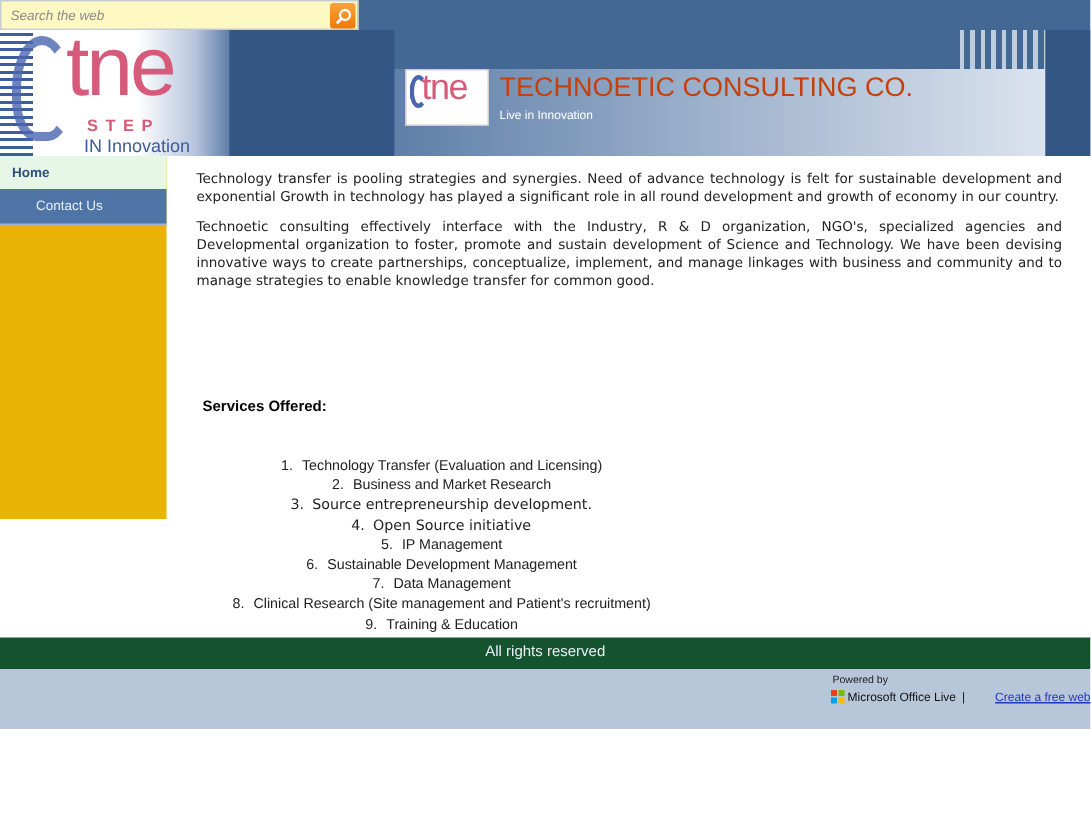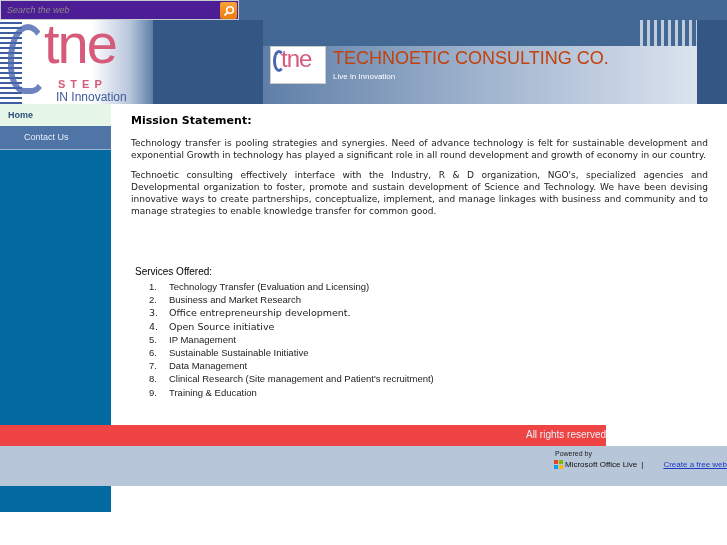--- a/index.html
+++ b/index.html
@@ -1,20 +1,20 @@
 <!DOCTYPE html>
 <html><head>
 <meta charset="utf-8">
 <style>
   * { box-sizing: border-box; margin: 0; padding: 0; }
   body { width: 727px; height: 545px; background: #ffffff; font-family: "DejaVu Sans", sans-serif; position: relative; overflow: hidden; }
 
   
   .header { position: absolute; left: 0; top: 0; width: 727px; height: 104px; background: #436894; }
-  .search-wrap { position: absolute; left: 0; top: 0; width: 239px; height: 20px; background: #4c1d95; border: 1px solid #c7ccd4; }
+  .search-wrap { position: absolute; left: 0; top: 0; width: 239px; height: 20px; background: #fef9c3; border: 1px solid #c7ccd4; }
   .search-input { position: absolute; left: 2px; top: 1px; width: 214px; height: 16px; border: none; outline: none; font-family: "Liberation Sans", sans-serif; font-style: italic; font-size: 9px; color: #888; background: transparent; padding-left: 4px; }
   .search-input::placeholder { color: #8a8a8a; font-style: italic; }
   .search-btn { position: absolute; right: 1px; top: 1px; width: 17px; height: 17px; background: linear-gradient(#f9a33a, #ec7a0c); border-radius: 2px; display: flex; align-items: center; justify-content: center; cursor: pointer; }
   .search-btn svg { width: 12px; height: 12px; }
 
   .logo-left { position: absolute; left: 0; top: 20px; width: 153px; height: 84px; background: linear-gradient(90deg, #ffffff 0%, #ffffff 60%, #b7c5dc 85%, #5e7ea8 100%); overflow: hidden; }
   .logo-stripes { position: absolute; left: 0; top: 0; width: 22px; height: 84px; background: repeating-linear-gradient(0deg, #3e5da0 0px, #3e5da0 2px, #ffffff 2px, #ffffff 5px); }
   .logo-swirl { position: absolute; left: 8px; top: 4px; width: 40px; height: 70px; border: 6px solid #4a66b0; border-radius: 50% 50% 40% 40%; border-right-color: transparent; opacity: 0.8; }
   .logo-tne { position: absolute; left: 44px; top: -4px; font-family: "Liberation Sans", sans-serif; font-size: 56px; color: #d65a7a; letter-spacing: -2px; line-height: 1; }
   .logo-step { position: absolute; left: 58px; top: 58px; font-family: "Liberation Sans", sans-serif; font-size: 11px; font-weight: bold; letter-spacing: 5px; color: #d65a7a; text-align: center; }
@@ -24,36 +24,36 @@
   .banner { position: absolute; left: 263px; top: 46px; width: 434px; height: 58px; background: linear-gradient(90deg, #5f7fa8 0%, #9fb3cd 50%, #dbe3ee 100%); }
   .banner-bars { position: absolute; left: 640px; top: 20px; width: 57px; height: 26px; background: repeating-linear-gradient(90deg, #dde5f0 0px, #dde5f0 3px, transparent 3px, transparent 7px); opacity: 0.8; }
   .banner-right { position: absolute; left: 697px; top: 20px; width: 30px; height: 84px; background: #345684; }
   .banner-logo { position: absolute; left: 270px; top: 46px; width: 56px; height: 38px; background: #fff; border: 1px solid #ccc; overflow: hidden; }
   .banner-logo-text { position: absolute; left: 10px; top: -2px; font-family: "Liberation Sans", sans-serif; font-size: 24px; color: #d65a7a; letter-spacing: -1px; }
   .banner-logo-c { position: absolute; left: 2px; top: 3px; width: 12px; height: 22px; border: 3px solid #4a66b0; border-radius: 50%; border-right-color: transparent; }
   .banner-title { position: absolute; left: 333px; top: 48px; font-family: "Liberation Sans", sans-serif; font-size: 18px; color: #c2410c; white-space: nowrap; }
   .banner-tagline { position: absolute; left: 333px; top: 72px; font-family: "Liberation Sans", sans-serif; font-size: 8px; color: #ffffff; white-space: nowrap; }
 
   
-  .sidebar { position: absolute; left: 0; top: 104px; width: 111px; height: 408px; background: #0369a1; }
+  .sidebar { position: absolute; left: 0; top: 104px; width: 111px; height: 242px; background: #eab308; }
   .nav-home { position: absolute; left: 0; top: 0; width: 111px; height: 22px; background: #e6f7e8; font-family: "Liberation Sans", sans-serif; font-weight: bold; font-size: 9px; color: #2e4f7f; padding: 6px 0 0 8px; cursor: pointer; }
   .nav-contact { position: absolute; left: 0; top: 22px; width: 111px; height: 24px; background: #4f74a6; font-family: "Liberation Sans", sans-serif; font-size: 9px; color: #e9effa; padding: 6px 0 0 24px; cursor: pointer; border-bottom: 1px solid #9db4d3; }
 
   
   .main { position: absolute; left: 131px; top: 114px; width: 577px; }
   .mission-title { font-family: "DejaVu Sans", sans-serif; font-weight: bold; font-size: 11px; color: #000; margin-bottom: 10px; }
   .para { font-family: "DejaVu Sans", sans-serif; font-size: 9px; line-height: 12px; color: #222; text-align: justify; margin-bottom: 8px; }
-  .services-title { position: absolute; left: 135px; top: 266px; font-family: "Liberation Sans", sans-serif; font-weight: normal; font-size: 10px; color: #000; }
-  .services-list { position: absolute; left: 149px; top: 280px; list-style: none; }
+  .services-title { position: absolute; left: 135px; top: 266px; font-family: "Liberation Sans", sans-serif; font-weight: bold; font-size: 10px; color: #000; }
+  .services-list { position: absolute; left: 149px; top: 304px; list-style: none; text-align: center; }
   .services-list li { font-family: "Liberation Sans", sans-serif; font-size: 9.5px; color: #222; height: 13.2px; line-height: 13.2px; white-space: nowrap; }
   .services-list li .num { display: inline-block; width: 20px; }
   .services-list li.dv { font-family: "DejaVu Sans", sans-serif; font-size: 9.5px; }
 
   
-  .footer-bar { position: absolute; left: 0; top: 425px; width: 606px; height: 21px; background: #ef4444; text-align: right; font-family: "Liberation Sans", sans-serif; font-size: 10px; color: #e8eef7; line-height: 20px; }
+  .footer-bar { position: absolute; left: 0; top: 425px; width: 727px; height: 21px; background: #14532d; text-align: center; font-family: "Liberation Sans", sans-serif; font-size: 10px; color: #e8eef7; line-height: 20px; }
   .footer-lower { position: absolute; left: 0; top: 446px; width: 727px; height: 40px; background: #b7c6d8; }
   .powered-by { position: absolute; left: 555px; top: 450px; font-family: "Liberation Sans", sans-serif; font-size: 7px; color: #222; }
   .ms-line { position: absolute; left: 554px; top: 460px; font-family: "Liberation Sans", sans-serif; font-size: 8px; color: #111; white-space: nowrap; display: flex; align-items: center; }
   .ms-icon { display: inline-block; width: 9px; height: 9px; margin-right: 2px; position: relative; }
   .ms-icon span { position: absolute; width: 4px; height: 4px; }
   .ms-link { color: #1d39c4; text-decoration: underline; cursor: pointer; margin-left: 20px; }
   .ms-sep { margin-left: 4px; }
 </style>
 </head>
 <body>
@@ -88,33 +88,32 @@
 </div>
 <div class="banner-title">TECHNOETIC CONSULTING CO.</div>
 <div class="banner-tagline">Live in Innovation</div>
 
 <div class="sidebar">
   <div class="nav-home">Home</div>
   <div class="nav-contact">Contact Us</div>
 </div>
 
 <div class="main">
-  <div class="mission-title">Mission Statement:</div>
   <p class="para">Technology transfer is pooling strategies and synergies. Need of advance technology is felt for sustainable development and exponential Growth in technology has played a significant role in all round development and growth of economy in our country.</p>
   <p class="para">Technoetic consulting effectively interface with the Industry, R &amp; D organization, NGO's, specialized agencies and Developmental organization to foster, promote and sustain development of Science and Technology. We have been devising innovative ways to create partnerships, conceptualize, implement, and manage linkages with business and community and to manage strategies to enable knowledge transfer for common good.</p>
 </div>
 
 <div class="services-title">Services Offered:</div>
 <ol class="services-list">
   <li><span class="num">1.</span><span>Technology Transfer (Evaluation and Licensing)</span></li>
   <li><span class="num">2.</span><span>Business and Market Research</span></li>
-  <li class="dv"><span class="num">3.</span><span>Office entrepreneurship development.</span></li>
+  <li class="dv"><span class="num">3.</span><span>Source entrepreneurship development.</span></li>
   <li class="dv"><span class="num">4.</span><span>Open Source initiative</span></li>
   <li><span class="num">5.</span><span>IP Management</span></li>
-  <li><span class="num">6.</span><span>Sustainable Sustainable Initiative</span></li>
+  <li><span class="num">6.</span><span>Sustainable Development Management</span></li>
   <li><span class="num">7.</span><span>Data Management</span></li>
   <li><span class="num">8.</span><span>Clinical Research (Site management and Patient's recruitment)</span></li>
   <li><span class="num">9.</span><span>Training &amp; Education</span></li>
 </ol>
 
 <div class="footer-bar">All rights reserved</div>
 <div class="footer-lower"></div>
 <div class="powered-by">Powered by</div>
 <div class="ms-line">
   <span class="ms-icon">

